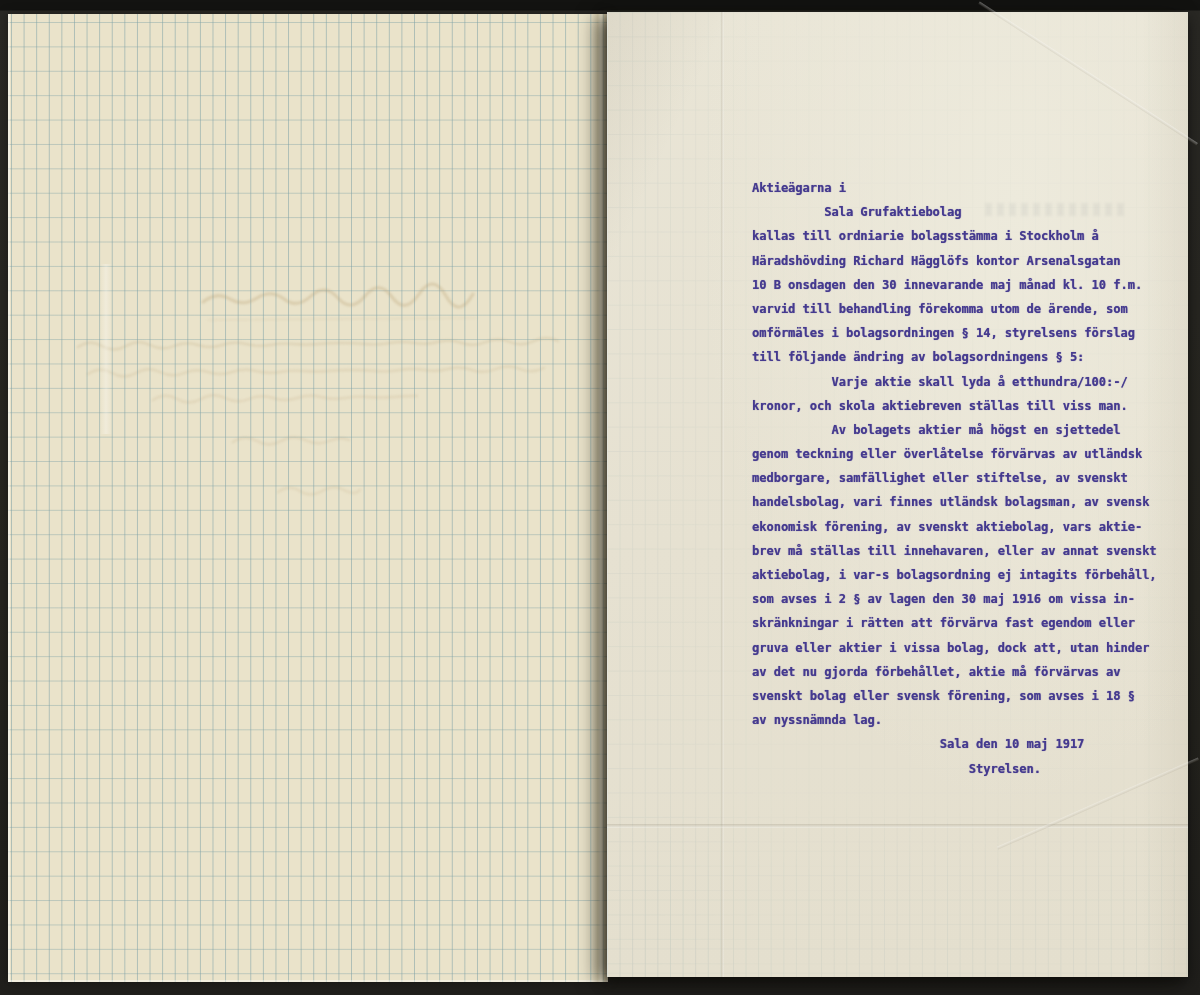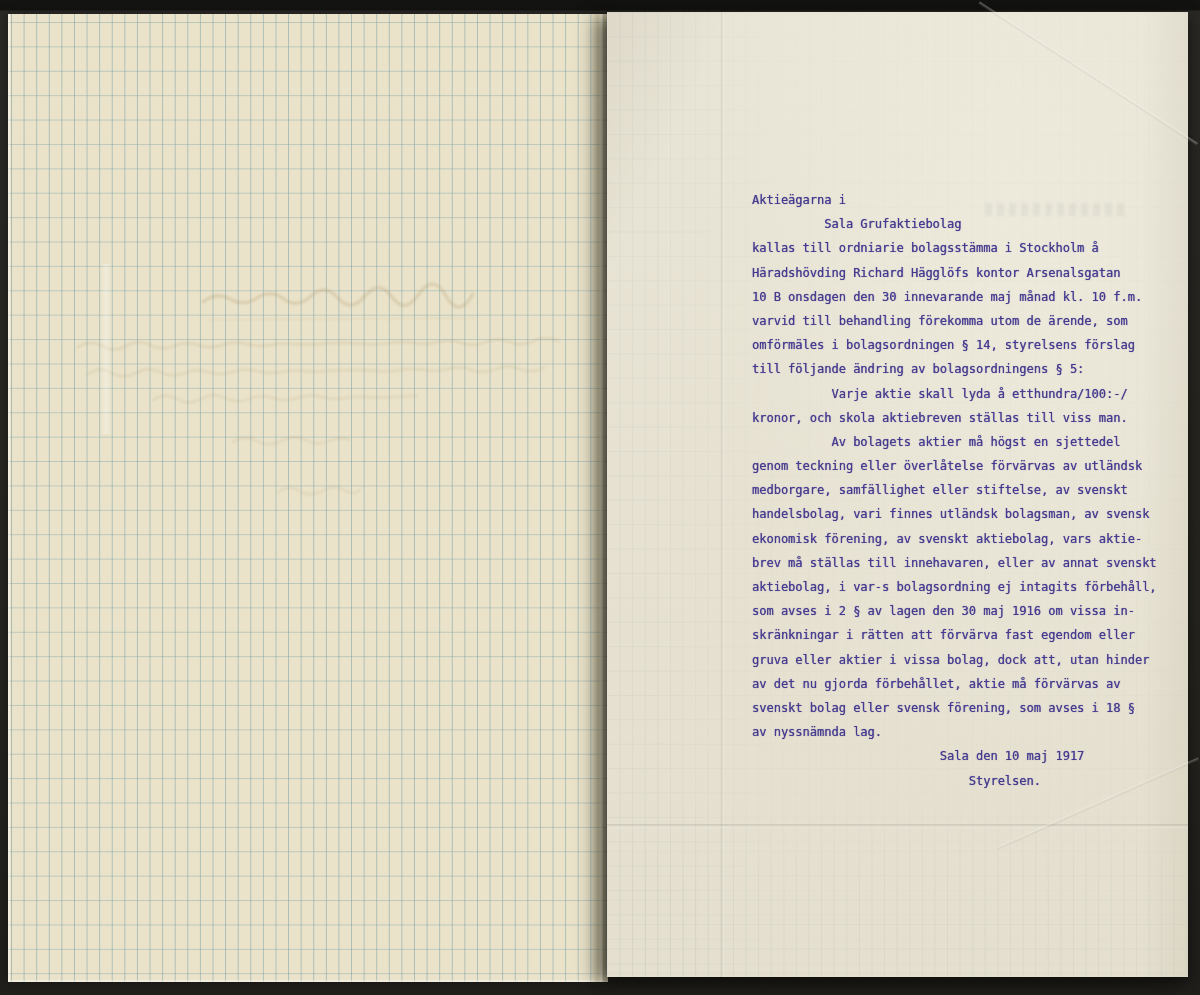--- a/index.html
+++ b/index.html
@@ -74,23 +74,23 @@
     transform:rotate(-24deg);
     background:linear-gradient(to bottom, rgba(255,255,255,.3), rgba(108,98,76,.12));
   }
   .smudge{
     position:absolute;left:378px;top:191px;width:140px;height:13px;
     background:repeating-linear-gradient(to right, rgba(90,95,110,.55) 0 7px, rgba(90,95,110,0) 7px 12px);
     opacity:.13;filter:blur(1.5px);
   }
   
   .letter-text{
-    position:absolute;left:145px;top:176px;width:420px;
+    position:absolute;left:145px;top:164px;width:420px;
     font-family:"DejaVu Sans Mono","Liberation Mono",monospace;
-    font-size:12px;font-weight:normal;line-height:24.2px;
+    font-size:12px;font-weight:bold;line-height:24.2px;
     color:var(--ink,#453a8f);
     text-shadow:0 0 1px rgba(69,58,143,.6), .4px .4px 0 rgba(69,58,143,.35);
     white-space:pre;letter-spacing:0;
   }
   .letter-text .tline{height:24.2px;}
 </style>
 </head>
 <body>
 
 <div class="stage">

